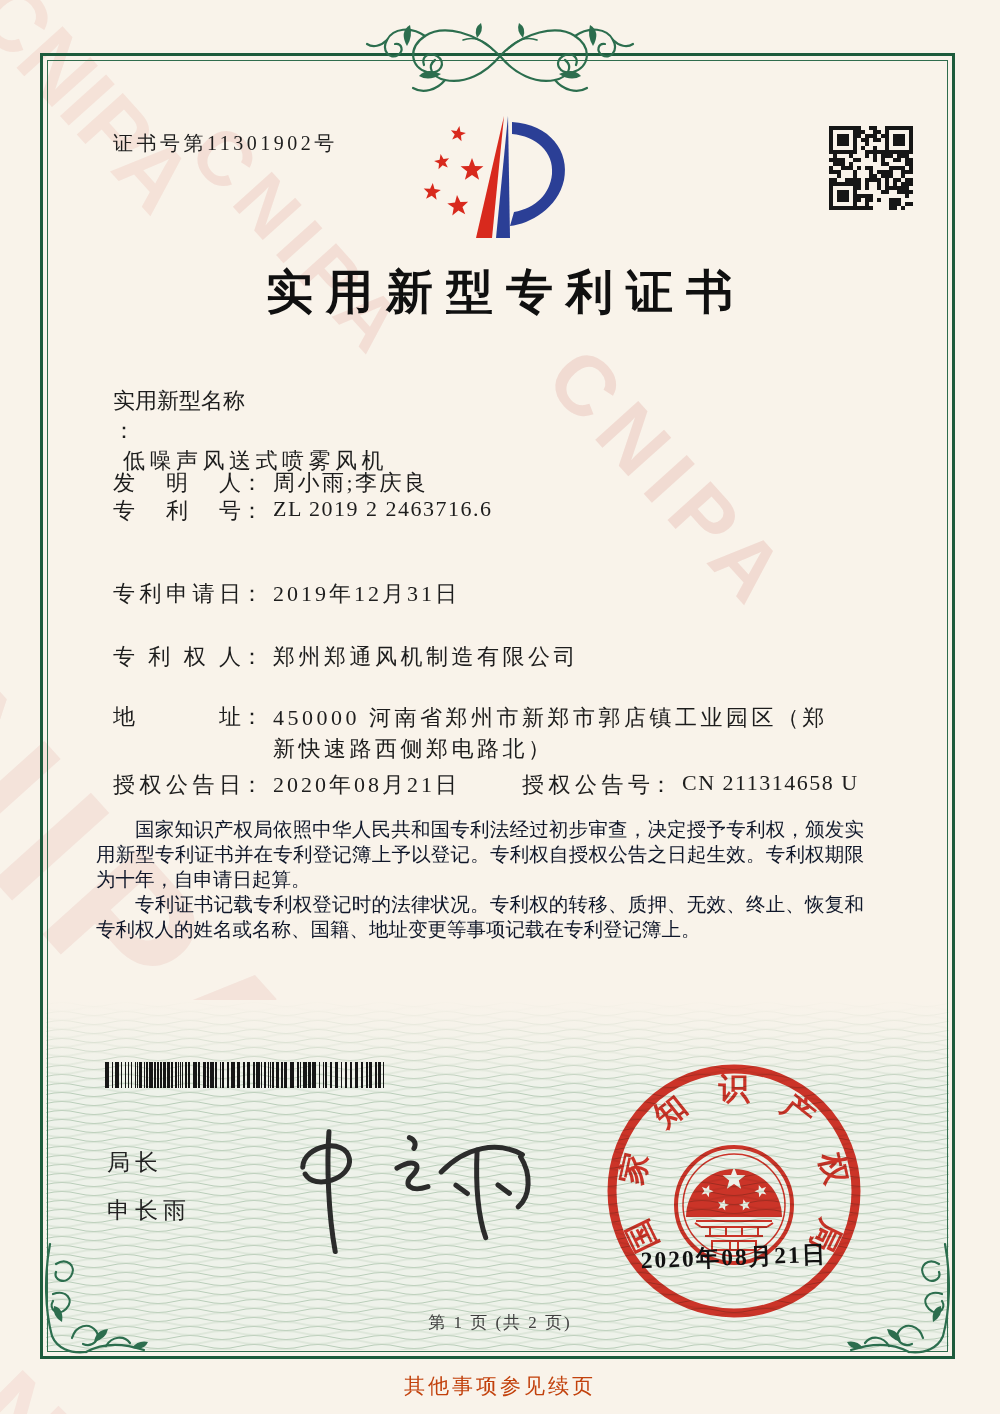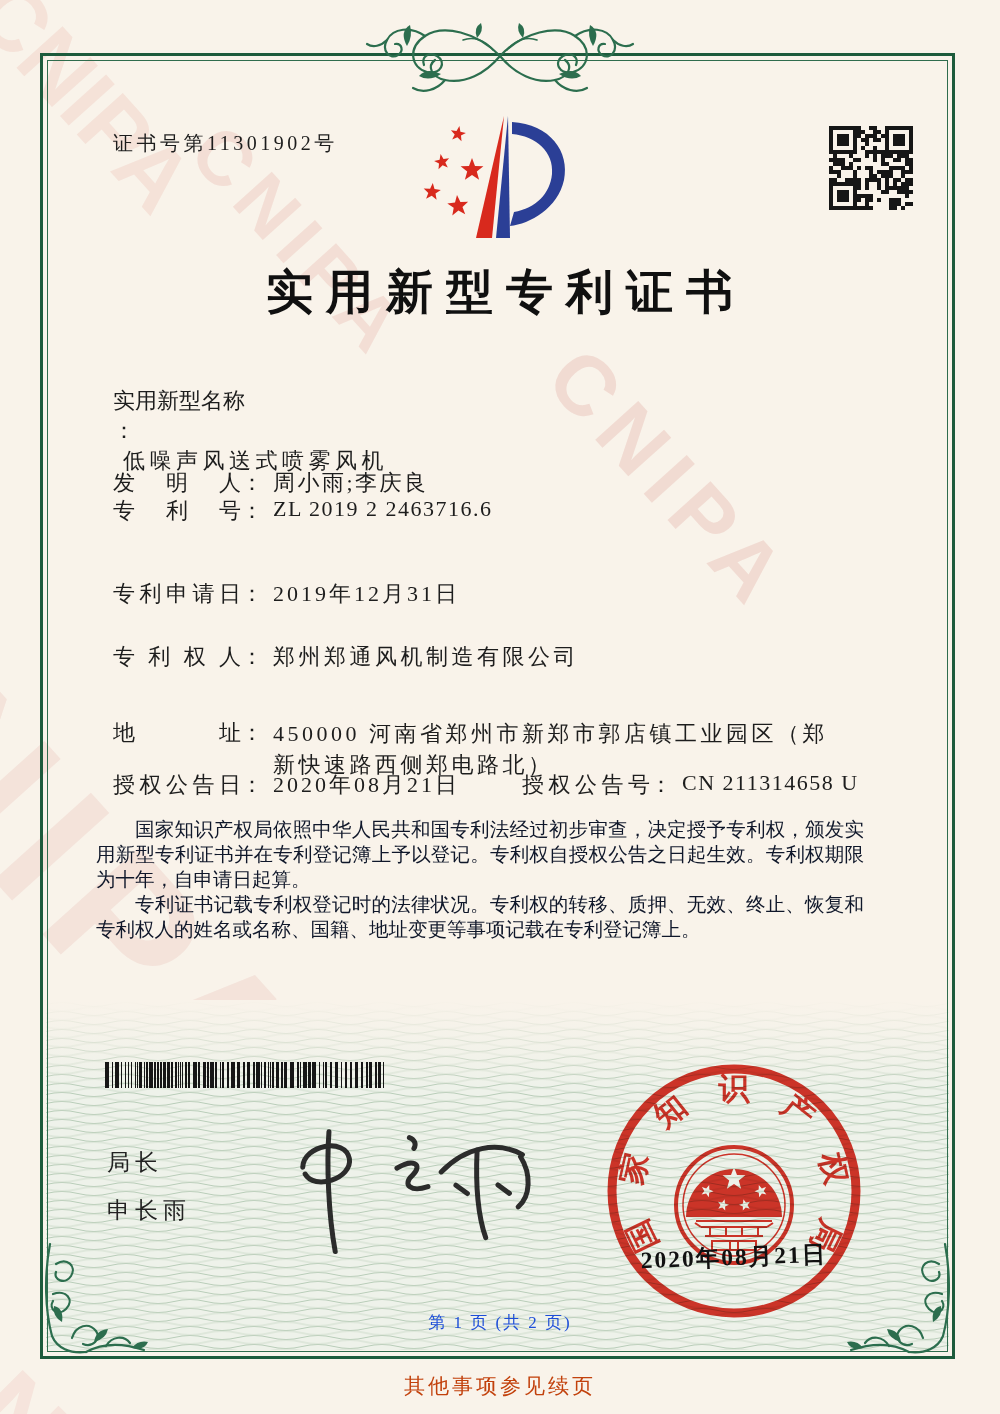--- a/index.html
+++ b/index.html
@@ -47,21 +47,21 @@
   .signer .line{letter-spacing:5px;margin-bottom:17px;}
   .signature{position:absolute;left:262px;top:1108px;z-index:5;}
 
   
   .seal{position:absolute;left:603px;top:1060px;z-index:6;mix-blend-mode:multiply;opacity:.94;}
   .sealdate{position:absolute;left:603px;top:1241px;width:262px;text-align:center;font-size:23.5px;
             letter-spacing:2px;color:#111;z-index:7;transform:rotate(-2deg);font-weight:600;}
 
   
   .pageno{position:absolute;left:0;top:1311px;width:100%;text-align:center;font-size:17px;
-          letter-spacing:2px;color:#1d4ed8;z-index:5;}
+          letter-spacing:2px;color:#404040;z-index:5;}
   .contnote{position:absolute;left:0;top:1372px;width:100%;text-align:center;font-size:21px;
             letter-spacing:3px;color:#c2410c;z-index:5;}
 
   .orn{position:absolute;z-index:4;pointer-events:none;}
 </style>
 </head>
 <body>
 
 <div class="page">
 
@@ -337,21 +337,21 @@
   <div class="row" style="top:579px;align-items:flex-end;">
     <span class="flabel">专利申请日</span>
       <span class="fcolon">：</span>
     <span class="fvalue" style="letter-spacing:3px;">2019年12月31日</span>
   </div>
   <div class="row" style="top:642px;">
     <span class="flabel">专利权人</span>
       <span class="fcolon">：</span>
     <span class="fvalue" style="letter-spacing:3.5px;">郑州郑通风机制造有限公司</span>
   </div>
-  <div class="row" style="top:718px;">
+  <div class="row" style="top:702px;">
     <span class="flabel">地址</span>
       <span class="fcolon">：</span>
     <span class="fvalue wide">450000 河南省郑州市新郑市郭店镇工业园区（郑新快速路西侧郑电路北）</span>
   </div>
   <div class="row" style="top:770px;">
     <span class="flabel">授权公告日</span>
       <span class="fcolon">：</span>
     <span class="fvalue" style="letter-spacing:3px;">2020年08月21日</span>
   </div>
   <div class="row2" style="top:770px;">

